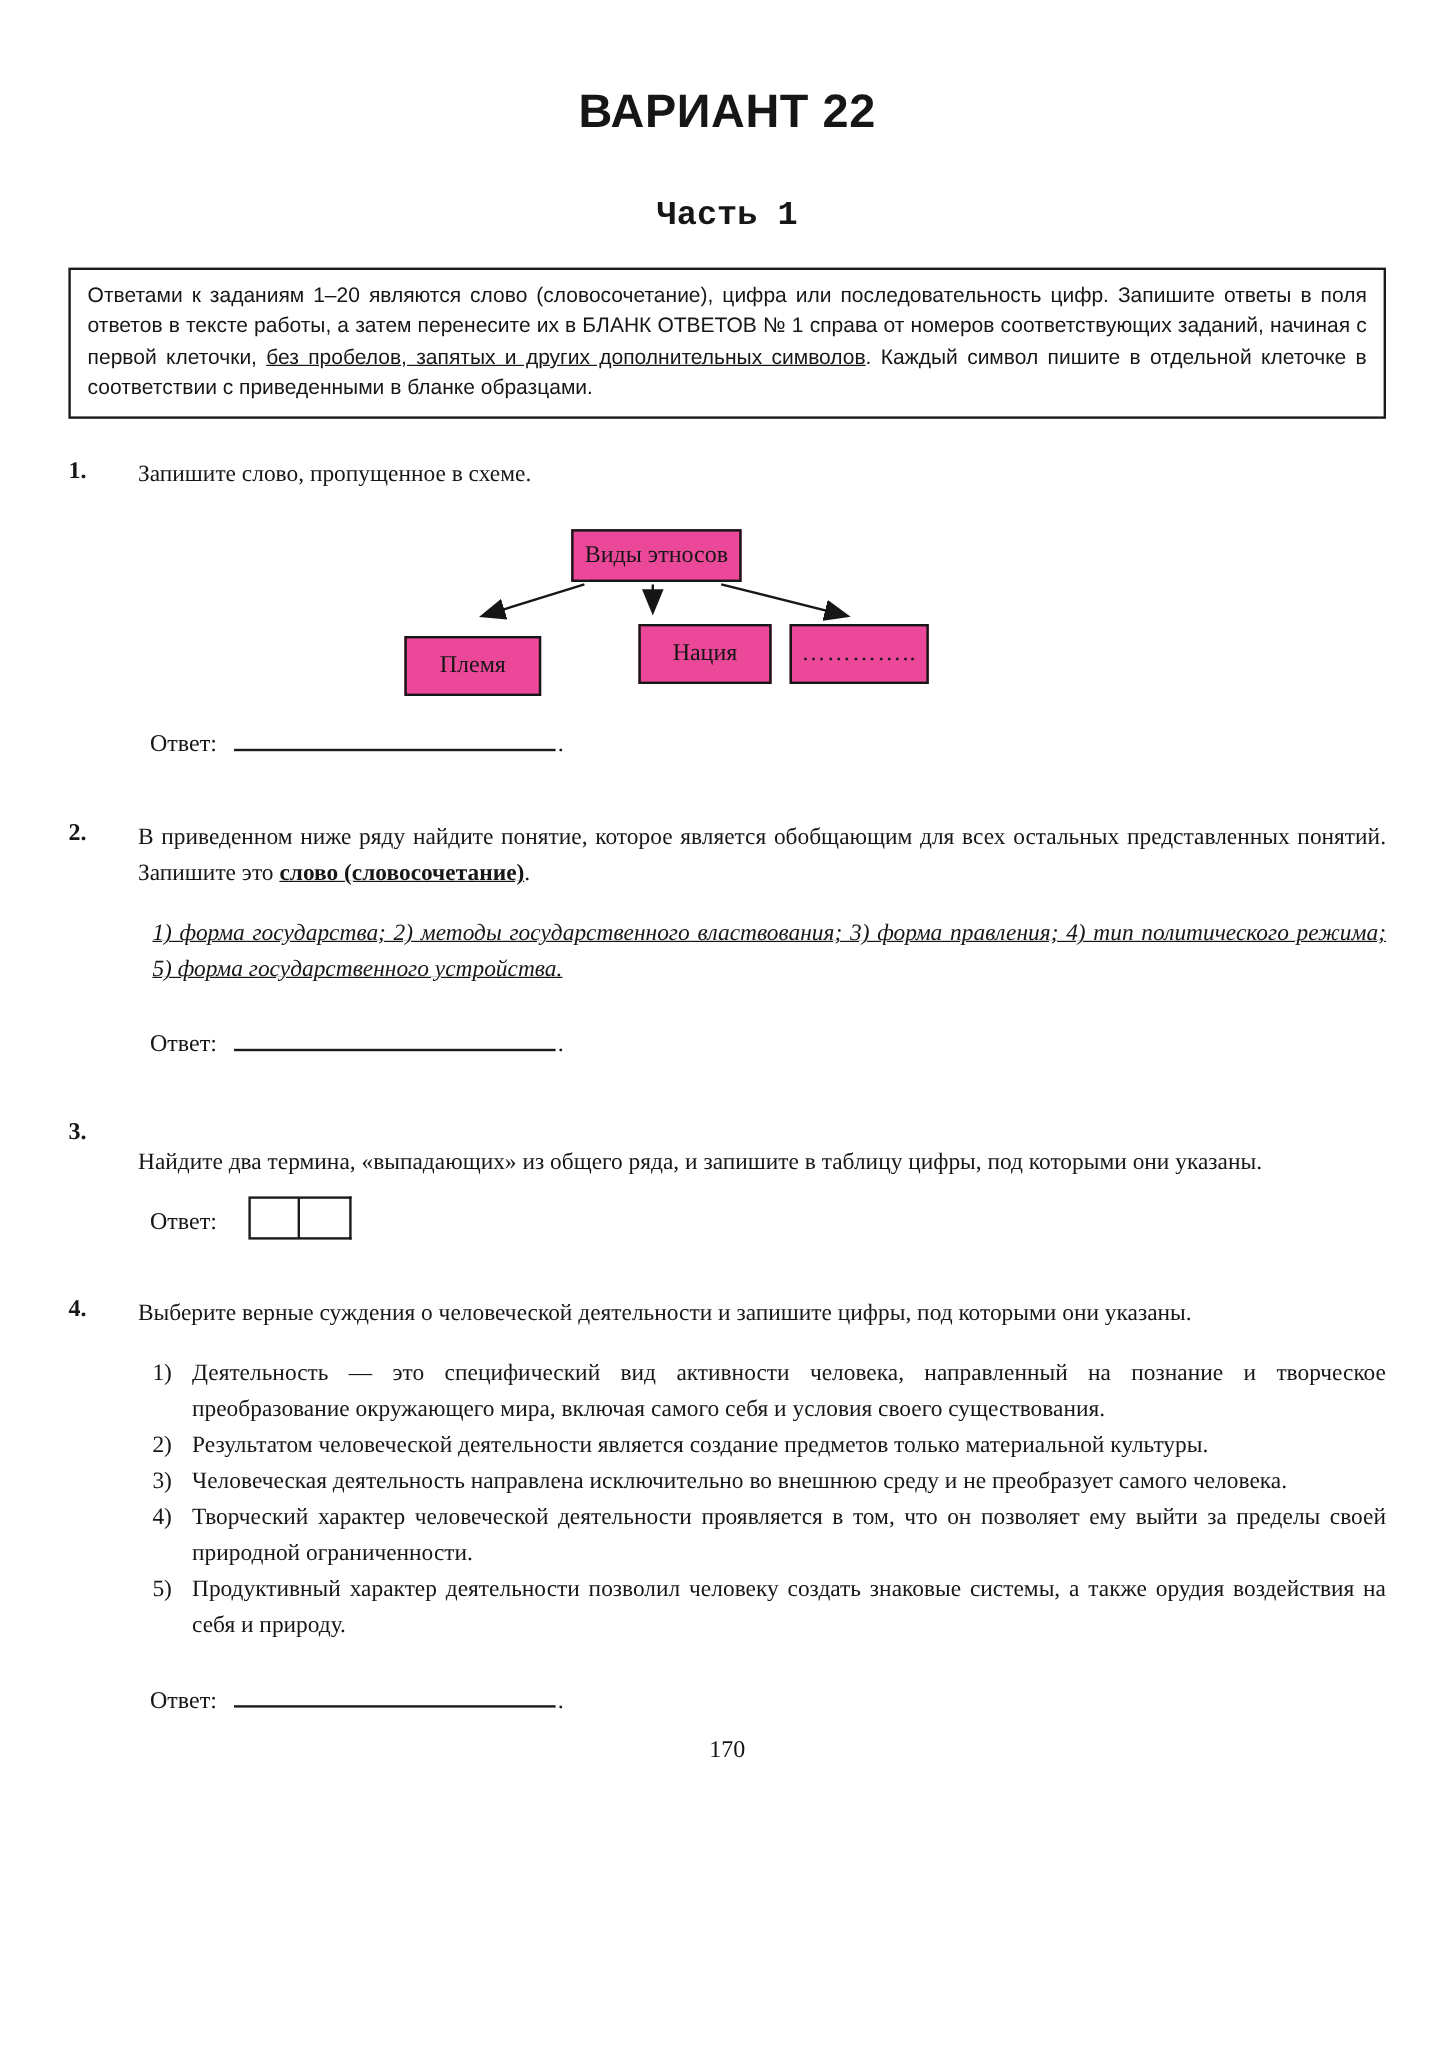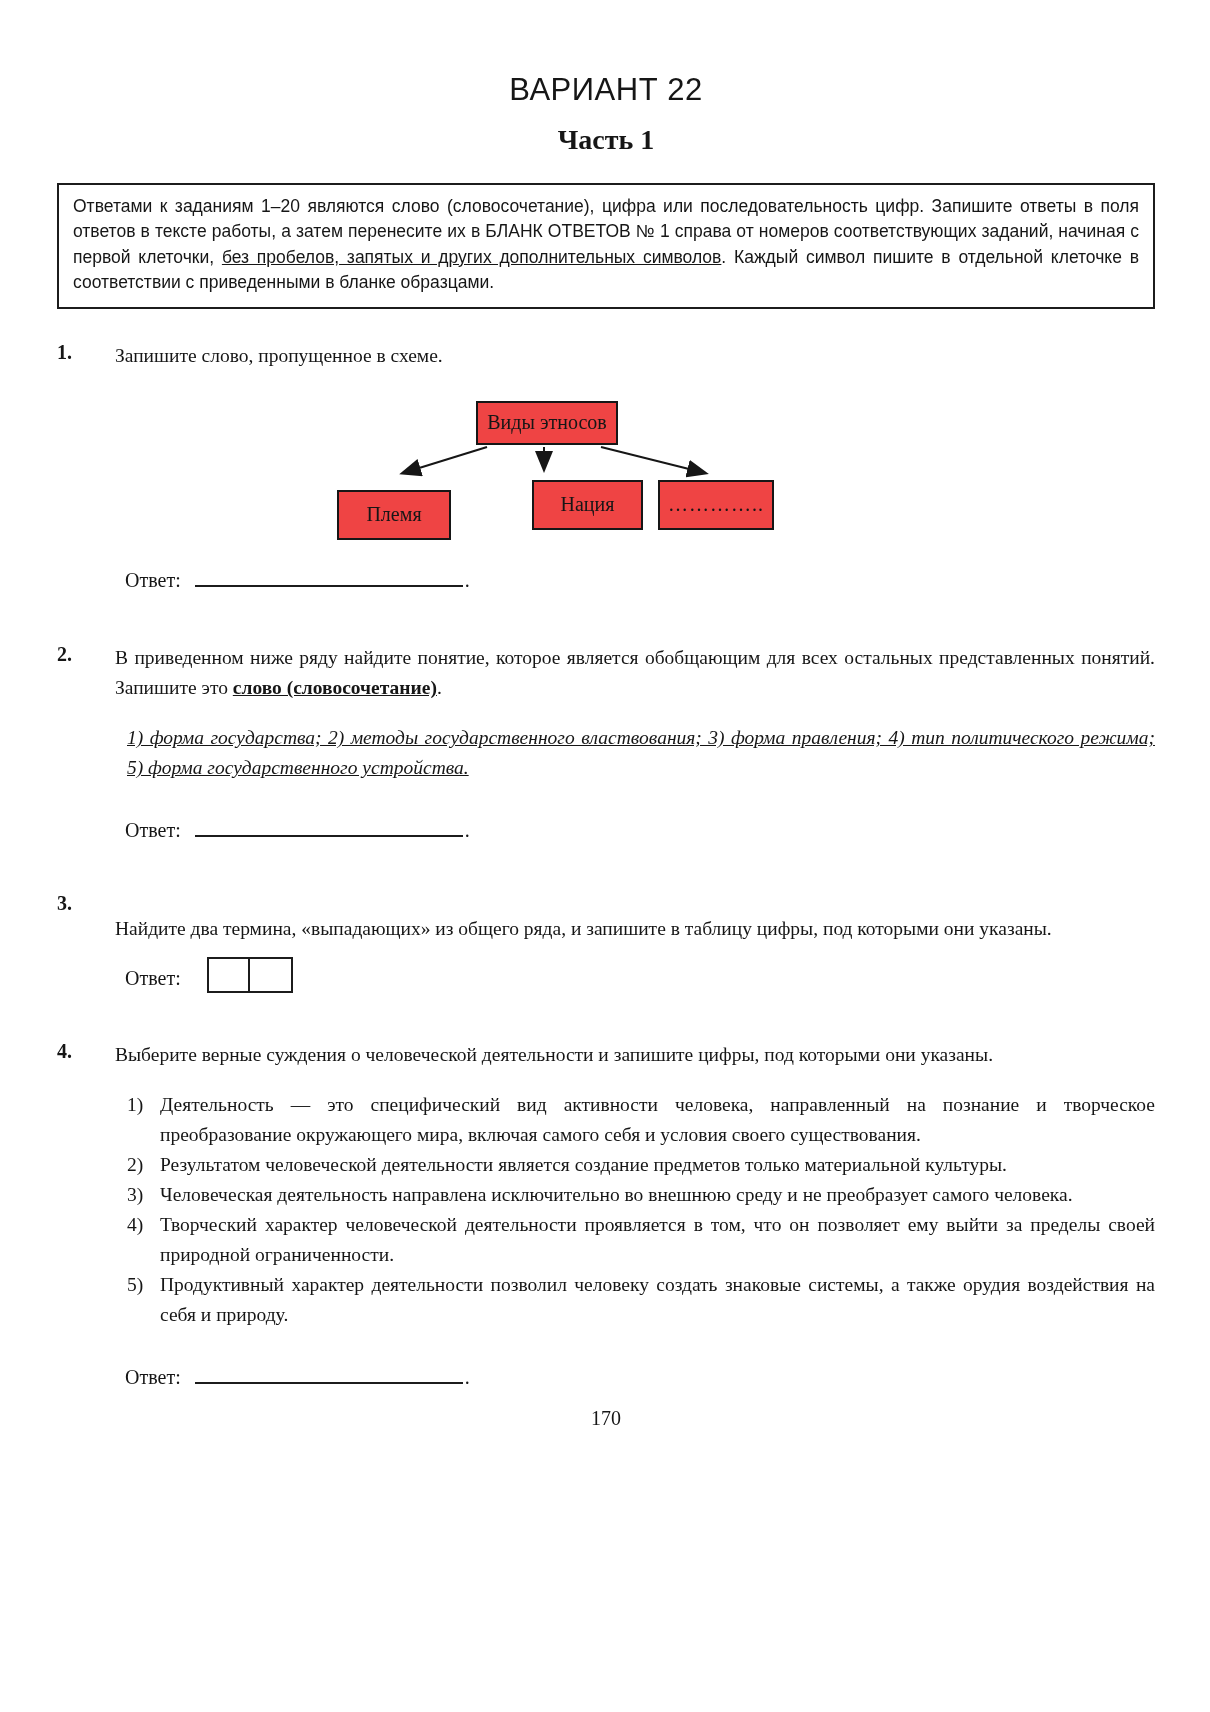--- a/index.html
+++ b/index.html
@@ -10,28 +10,28 @@
     background: #ffffff;
     color: #161616;
     box-sizing: border-box;
     padding: 72px 55px 0 57px;
     font-family: "Liberation Serif", serif;
     position: relative;
     overflow: hidden;
   }
   .variant-title {
     font-family: "Liberation Sans", sans-serif;
-    font-size: 31px;
-    font-weight: normal;
+    font-size: 39px;
+    font-weight: bold;
     text-align: center;
     letter-spacing: 0.5px;
-    margin: 0 0 16px 0;
+    margin: 0 0 49px 0;
   }
   .part-title {
-    font-family: Liberation Serif, serif;
+    font-family: Liberation Mono, monospace;
     font-size: 28px;
     font-weight: bold;
     text-align: center;
     margin: 0 0 27px 0;
   }
   .instruction-box {
     border: 2px solid #1c1c1c;
     padding: 9px 14px 11px 14px;
     font-family: "Liberation Sans", sans-serif;
     font-size: 17.5px;
@@ -88,21 +88,21 @@
     width: 442px;
     height: 132px;
     margin: 30px 0 0 222px;
     font-size: 20px;
   }
   .diagram svg { position: absolute; left: 0; top: 0; width: 442px; height: 132px; }
   .dbox {
     position: absolute;
     border: 2px solid #161616;
     box-sizing: border-box;
-    background: #ef4444;
+    background: #ec4899;
     display: flex;
     align-items: center;
     justify-content: center;
     white-space: nowrap;
   }
   .d-root { left: 139px; top: 0;    width: 142px; height: 44px; }
   .d-c1   { left: 0;     top: 89px; width: 114px; height: 50px; }
   .d-c2   { left: 151px; top: 79px; width: 111px; height: 50px; margin-left: 44px; }
   .d-c3   { left: 321px; top: 79px; width: 116px; height: 50px; letter-spacing: 1px; }
 

